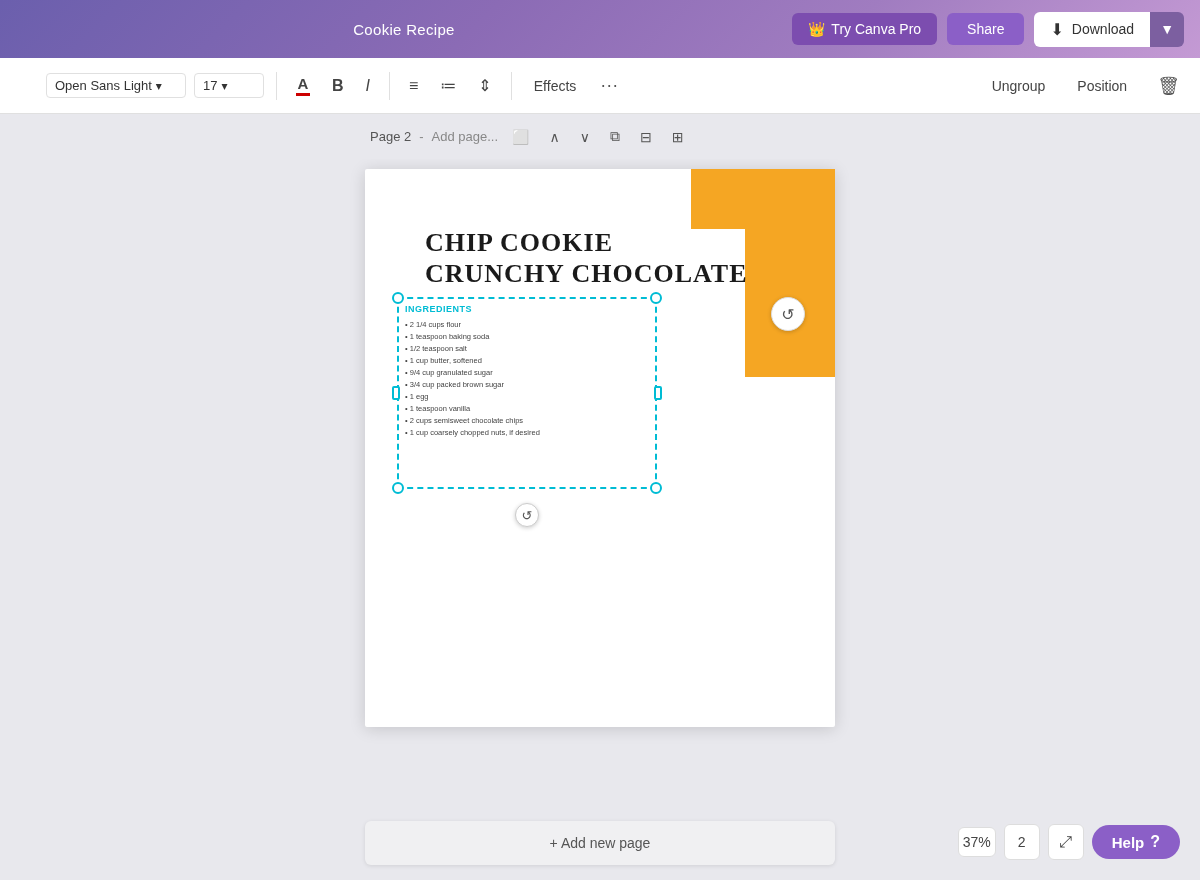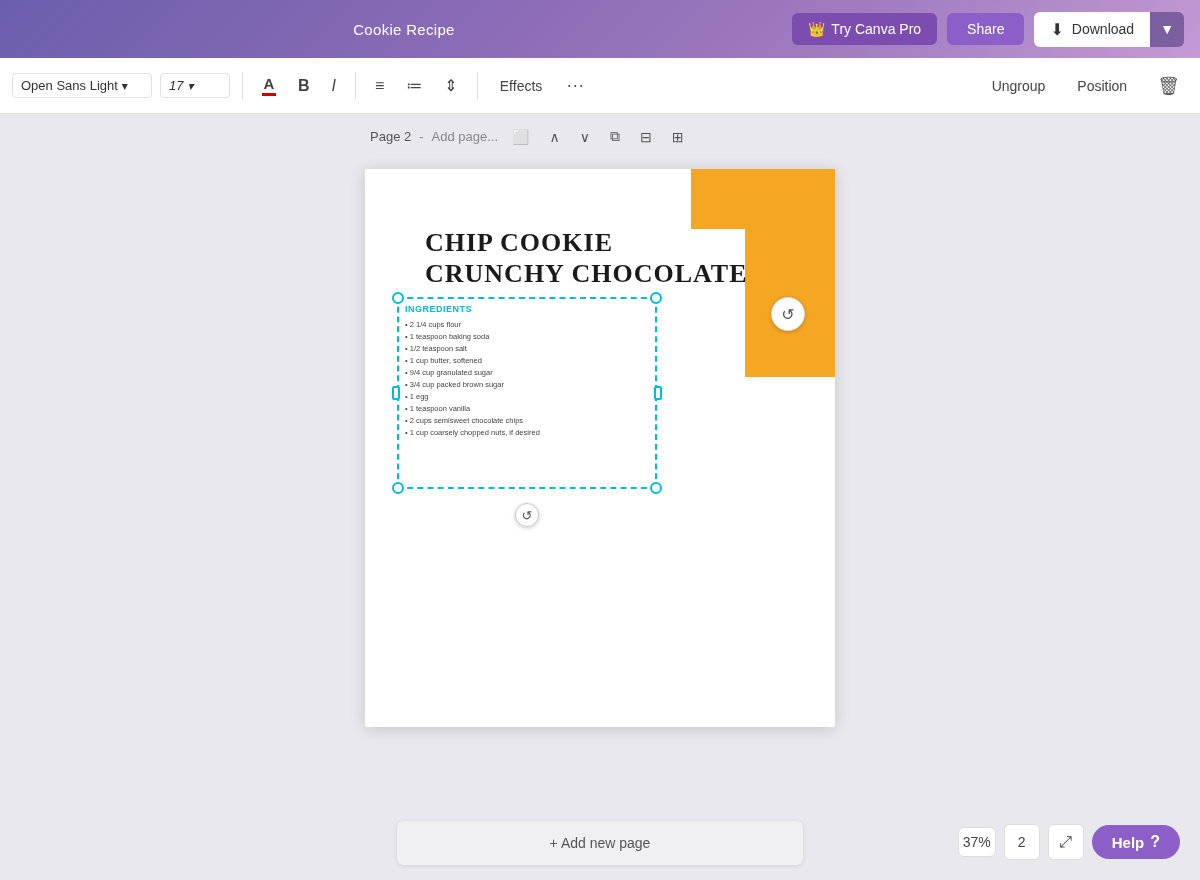--- a/index.html
+++ b/index.html
@@ -82,33 +82,33 @@
       display: flex;
       align-items: center;
       gap: 4px;
       border: 1px solid #e0e0e0;
       border-radius: 4px;
       padding: 4px 8px;
       cursor: pointer;
       font-size: 13px;
       color: #333;
       min-width: 140px;
+      margin-left: 34px;
     }
     .font-size-selector {
       display: flex;
       align-items: center;
       gap: 4px;
       border: 1px solid #e0e0e0;
       border-radius: 4px;
       padding: 4px 8px;
       cursor: pointer;
       font-size: 13px;
       color: #333;
       width: 70px;
-      font-style: italic;
     }
     .toolbar-divider { width: 1px; height: 28px; background: #e0e0e0; margin: 0 4px; }
     .toolbar-btn {
       background: none;
       border: none;
       cursor: pointer;
       padding: 5px 7px;
       border-radius: 4px;
       font-size: 15px;
       color: #444;
@@ -331,21 +331,21 @@
       left: 0;
       width: 100%;
       height: 74px;
       background: #e8e8ed;
       display: flex;
       align-items: center;
       justify-content: center;
       gap: 0;
     }
     .add-page-btn {
-      width: 406px;
+      width: 470px;
       height: 44px;
       background: #f0f0f2;
       border: none;
       border-radius: 6px;
       font-size: 14px;
       color: #555;
       cursor: pointer;
       display: flex;
       align-items: center;
       justify-content: center;

